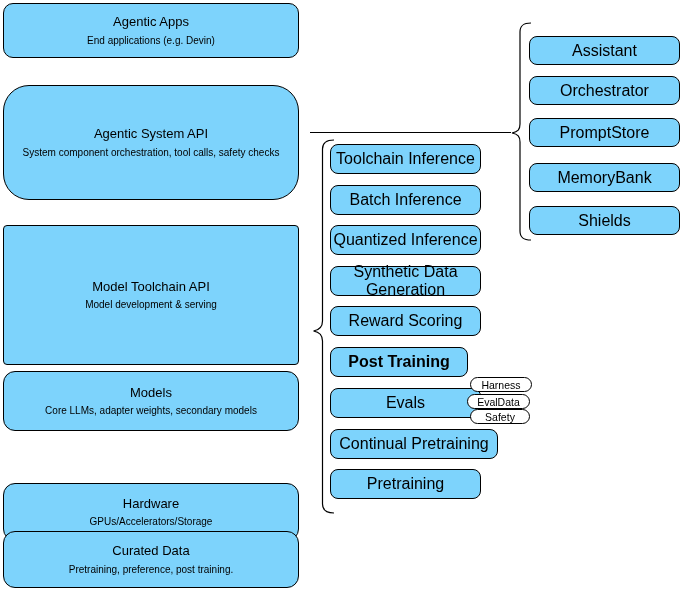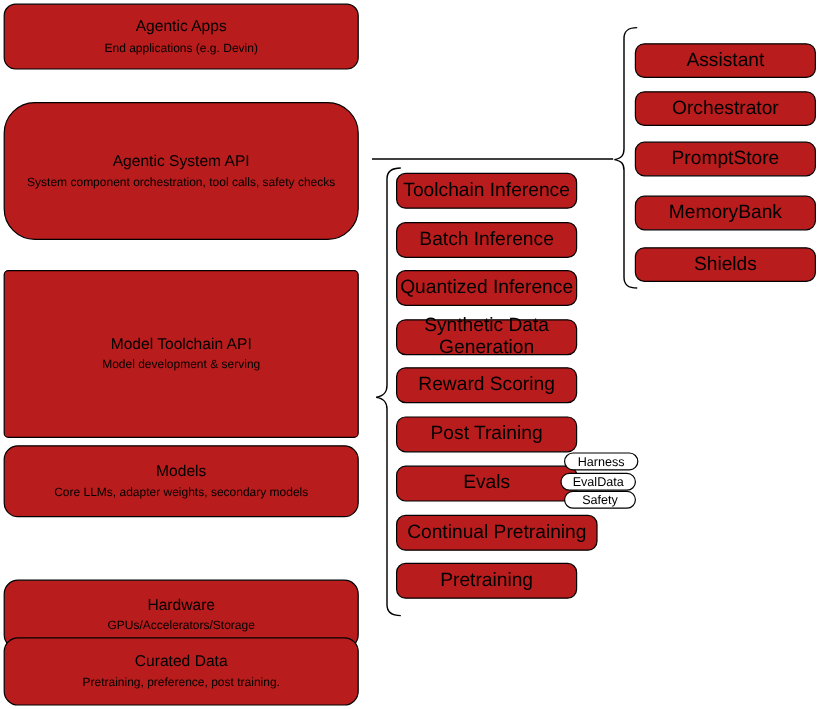--- a/index.html
+++ b/index.html
@@ -13,21 +13,21 @@
     overflow: hidden;
   }
   .connectors {
     position: absolute;
     left: 0; top: 0;
     width: 682px; height: 591px;
     z-index: 1;
   }
   .node {
     position: absolute;
-    background: #b91c1c;
+    background: #7dd3fc;
     border: 1px solid #000;
     display: flex;
     flex-direction: column;
     align-items: center;
     justify-content: center;
     text-align: center;
     z-index: 2;
   }
   .lbox .title { font-size: 13px; line-height: 1.25; }
   .lbox .subtitle { font-size: 10px; line-height: 1.3; margin-top: 3px; }
@@ -87,21 +87,21 @@
   <div class="node lbox" style="left:3px; top:531px; width:296px; height:57px; border-radius:12px;">
     <div class="title">Curated Data</div>
     <div class="subtitle">Pretraining, preference, post training.</div>
   </div>
 
   <div class="node mbox" style="left:330px; top:144px; width:151px; height:30px;">Toolchain Inference</div>
   <div class="node mbox" style="left:330px; top:185px; width:151px; height:30px;">Batch Inference</div>
   <div class="node mbox" style="left:330px; top:225px; width:151px; height:30px;">Quantized Inference</div>
   <div class="node mbox" style="left:330px; top:266px; width:151px; height:30px;">Synthetic Data Generation</div>
   <div class="node mbox" style="left:330px; top:306px; width:151px; height:30px;">Reward Scoring</div>
-  <div class="node mbox" style="left:330px; top:347px; width:151px; height:30px;">Post Training</div>
+  <div class="node mbox" style="left:330px; top:347px; width:138px; height:30px;font-weight:bold;">Post Training</div>
   <div class="node mbox" style="left:330px; top:388px; width:151px; height:30px;">Evals</div>
   <div class="node mbox" style="left:330px; top:429px; width:168px; height:30px;">Continual Pretraining</div>
   <div class="node mbox" style="left:330px; top:469px; width:151px; height:30px;">Pretraining</div>
 
   <div class="pill" style="left:470px; top:377px; width:62px; height:15px;">Harness</div>
   <div class="pill" style="left:467px; top:394px; width:63px; height:15px;">EvalData</div>
   <div class="pill" style="left:470px; top:409px; width:60px; height:15px;">Safety</div>
 
   <div class="node rbox" style="left:529px; top:36px; width:151px; height:29px;">Assistant</div>
   <div class="node rbox" style="left:529px; top:76px; width:151px; height:29px;">Orchestrator</div>

